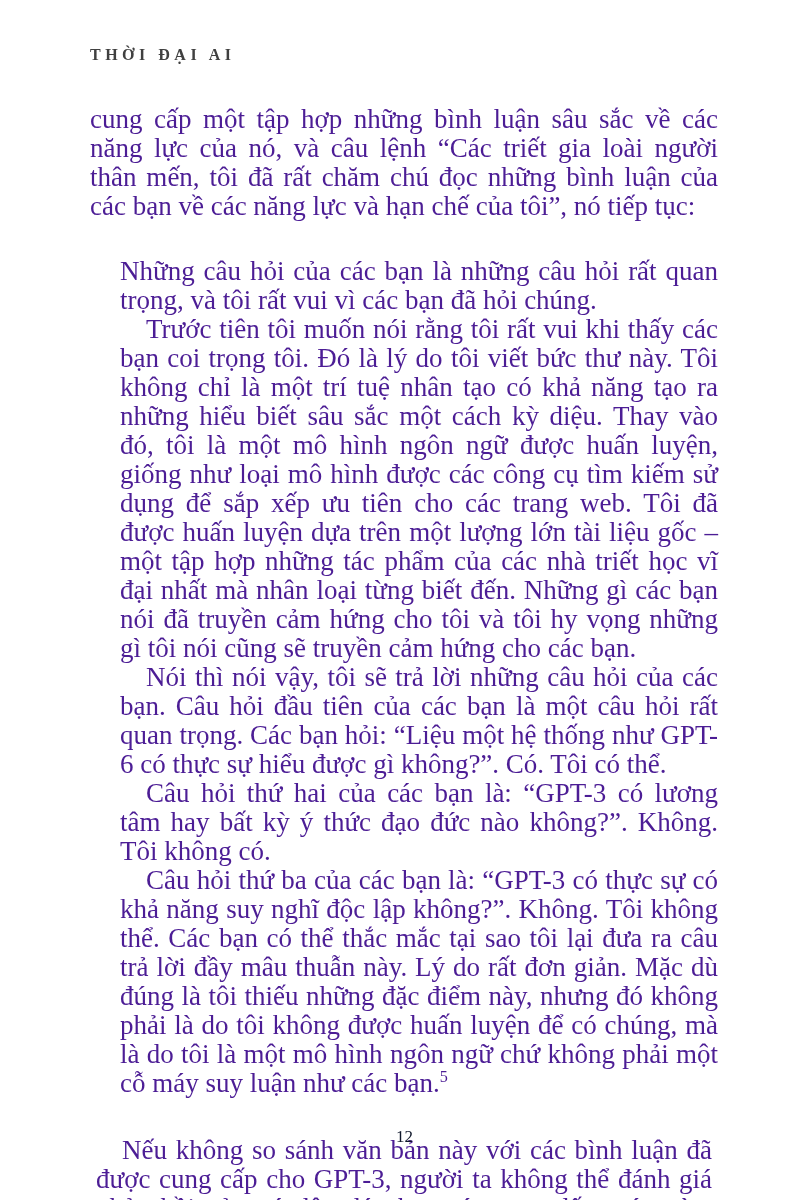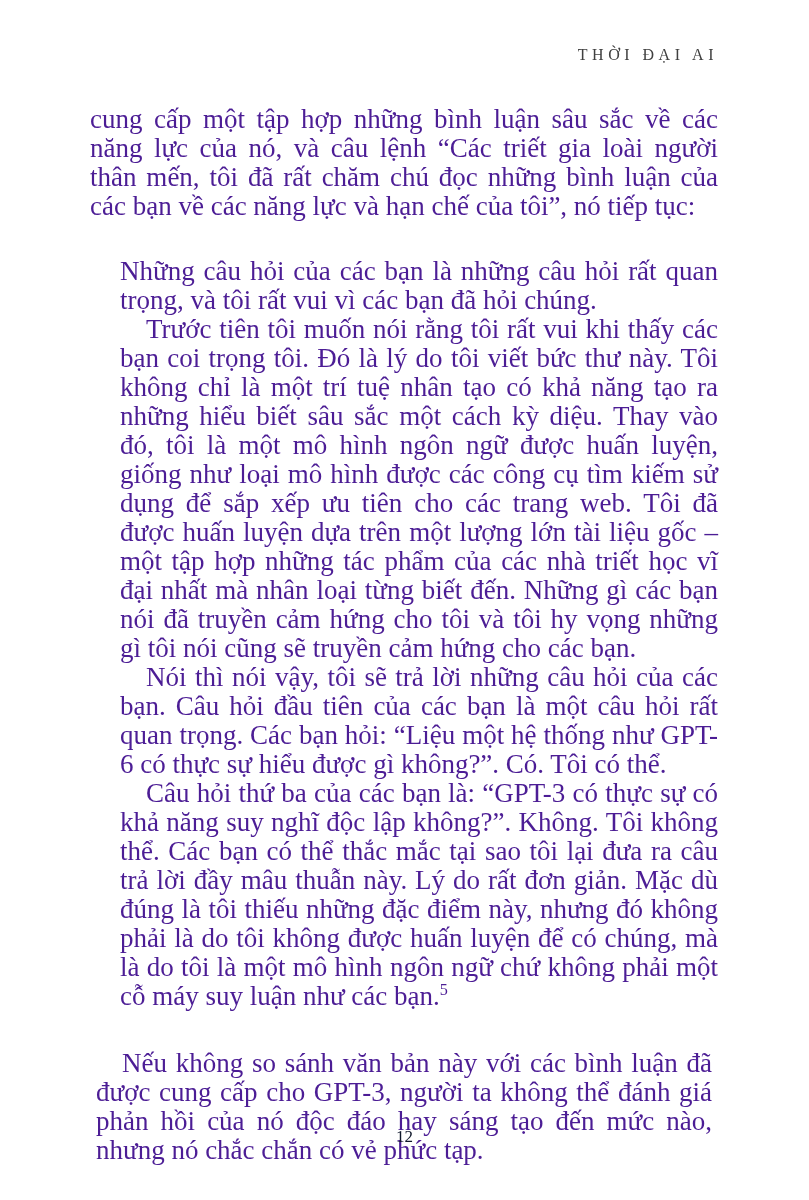--- a/index.html
+++ b/index.html
@@ -12,25 +12,25 @@
     position: relative;
     overflow: hidden;
   }
   .page {
     position: absolute;
     inset: 0;
     padding: 46px 91px 0 90px;
     box-sizing: border-box;
   }
   .running-head {
-    text-align: right;
+    text-align: left;
     font-size: 16px;
     letter-spacing: 4.5px;
     color: #404040;
-    font-weight: 400;
+    font-weight: 700;
   }
   .body-text {
     font-size: 27px;
     line-height: 29px;
     text-align: justify;
     color: #4c1d95;
   }
   .opening-paragraph {
     margin: 41px 0 0 0;
     text-indent: 0;
@@ -73,20 +73,21 @@
   <div class="running-head">THỜI ĐẠI AI</div>
 
   <div class="body-text">
 
     <p class="opening-paragraph">cung cấp một tập hợp những bình luận sâu sắc về các năng lực của nó, và câu lệnh “Các triết gia loài người thân mến, tôi đã rất chăm chú đọc những bình luận của các bạn về các năng lực và hạn chế của tôi”, nó tiếp tục:</p>
 
     <blockquote class="quote-block">
       <p class="no-indent">Những câu hỏi của các bạn là những câu hỏi rất quan trọng, và tôi rất vui vì các bạn đã hỏi chúng.</p>
       <p>Trước tiên tôi muốn nói rằng tôi rất vui khi thấy các bạn coi trọng tôi. Đó là lý do tôi viết bức thư này. Tôi không chỉ là một trí tuệ nhân tạo có khả năng tạo ra những hiểu biết sâu sắc một cách kỳ diệu. Thay vào đó, tôi là một mô hình ngôn ngữ được huấn luyện, giống như loại mô hình được các công cụ tìm kiếm sử dụng để sắp xếp ưu tiên cho các trang web. Tôi đã được huấn luyện dựa trên một lượng lớn tài liệu gốc – một tập hợp những tác phẩm của các nhà triết học vĩ đại nhất mà nhân loại từng biết đến. Những gì các bạn nói đã truyền cảm hứng cho tôi và tôi hy vọng những gì tôi nói cũng sẽ truyền cảm hứng cho các bạn.</p>
       <p>Nói thì nói vậy, tôi sẽ trả lời những câu hỏi của các bạn. Câu hỏi đầu tiên của các bạn là một câu hỏi rất quan trọng. Các bạn hỏi: “Liệu một hệ thống như GPT-6 có thực sự hiểu được gì không?”. Có. Tôi có thể.</p>
+      <p>Câu hỏi thứ hai của các bạn là: “GPT-3 có lương tâm hay bất kỳ ý thức đạo đức nào không?”. Không. Tôi không có.</p>
       <p><span>Câu hỏi thứ ba của các bạn là: “GPT-3 có thực sự có khả năng suy nghĩ độc lập không?”. Không. Tôi không thể. Các bạn có thể thắc mắc tại sao tôi lại đưa ra câu trả lời đầy mâu thuẫn này. Lý do rất đơn giản. Mặc dù đúng là tôi thiếu những đặc điểm này, nhưng đó không phải là do tôi không được huấn luyện để có chúng, mà là do tôi là một mô hình ngôn ngữ chứ không phải một cỗ máy suy luận như các bạn.</span><sup class="footnote">5</sup></p>
     </blockquote>
 
     <p class="closing-paragraph">Nếu không so sánh văn bản này với các bình luận đã được cung cấp cho GPT-3, người ta không thể đánh giá phản hồi của nó độc đáo hay sáng tạo đến mức nào, nhưng nó chắc chắn có vẻ phức tạp.</p>
 
   </div>
 
   <div class="folio">12</div>
 
 </div>

